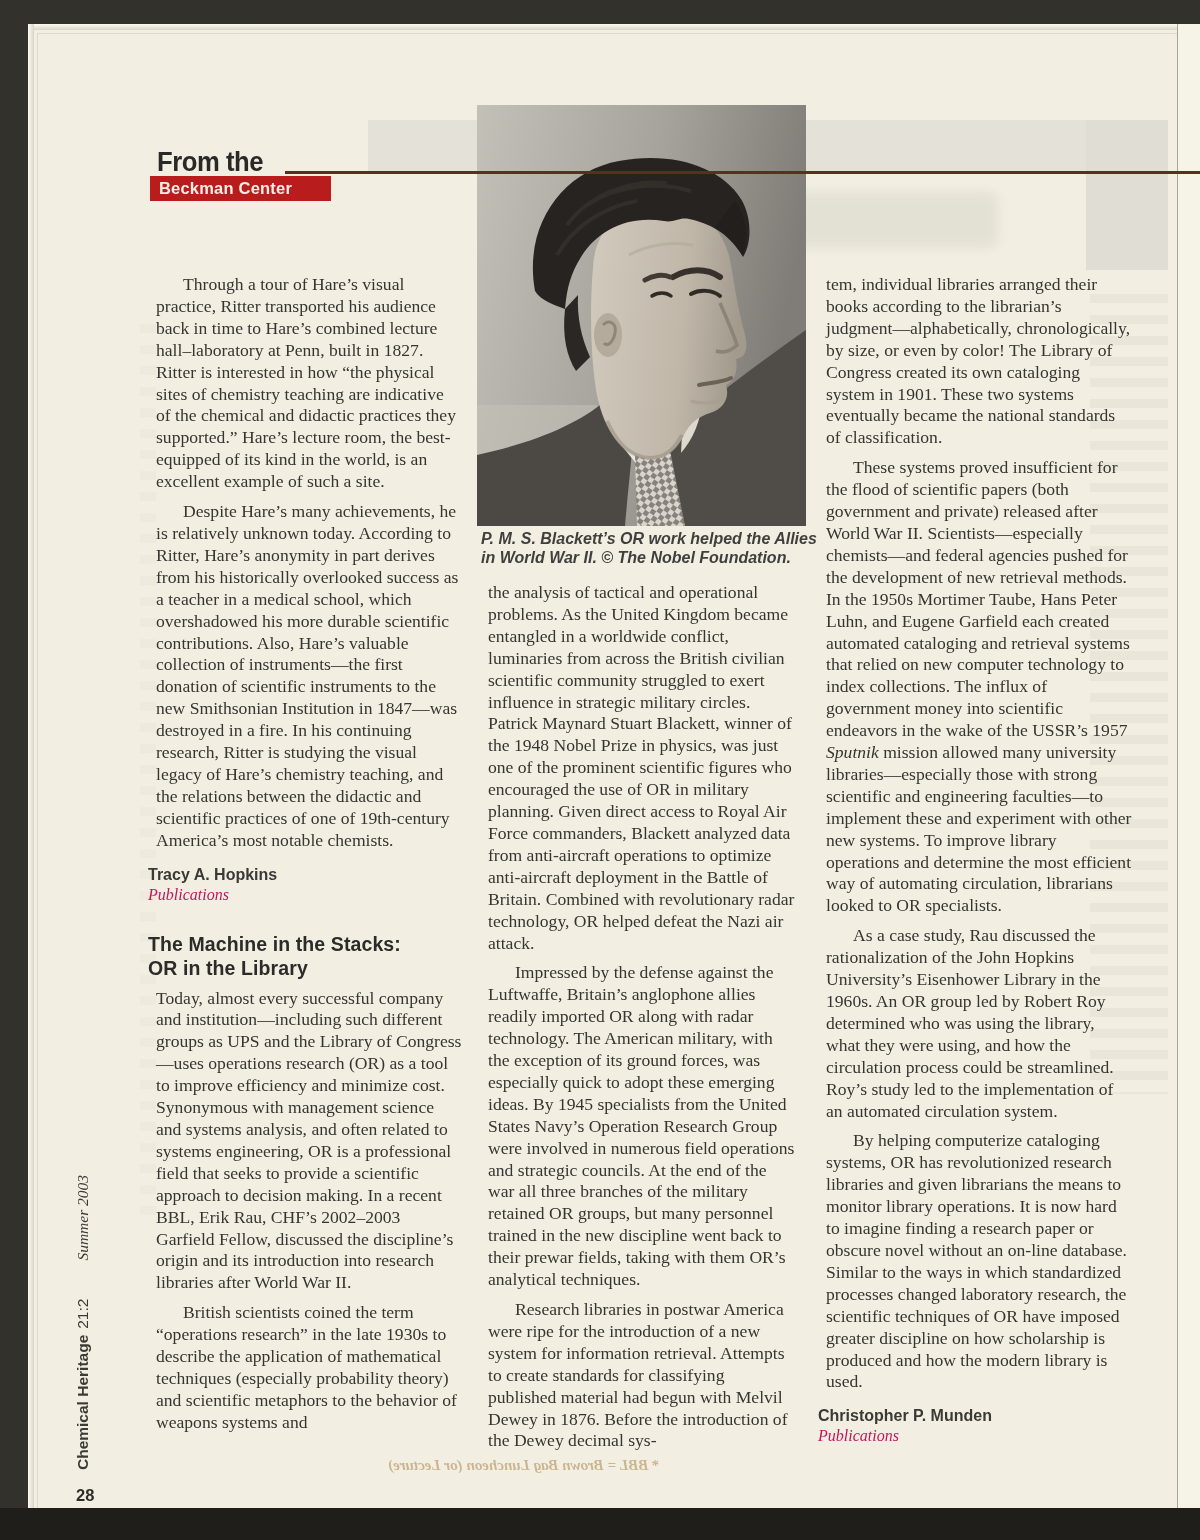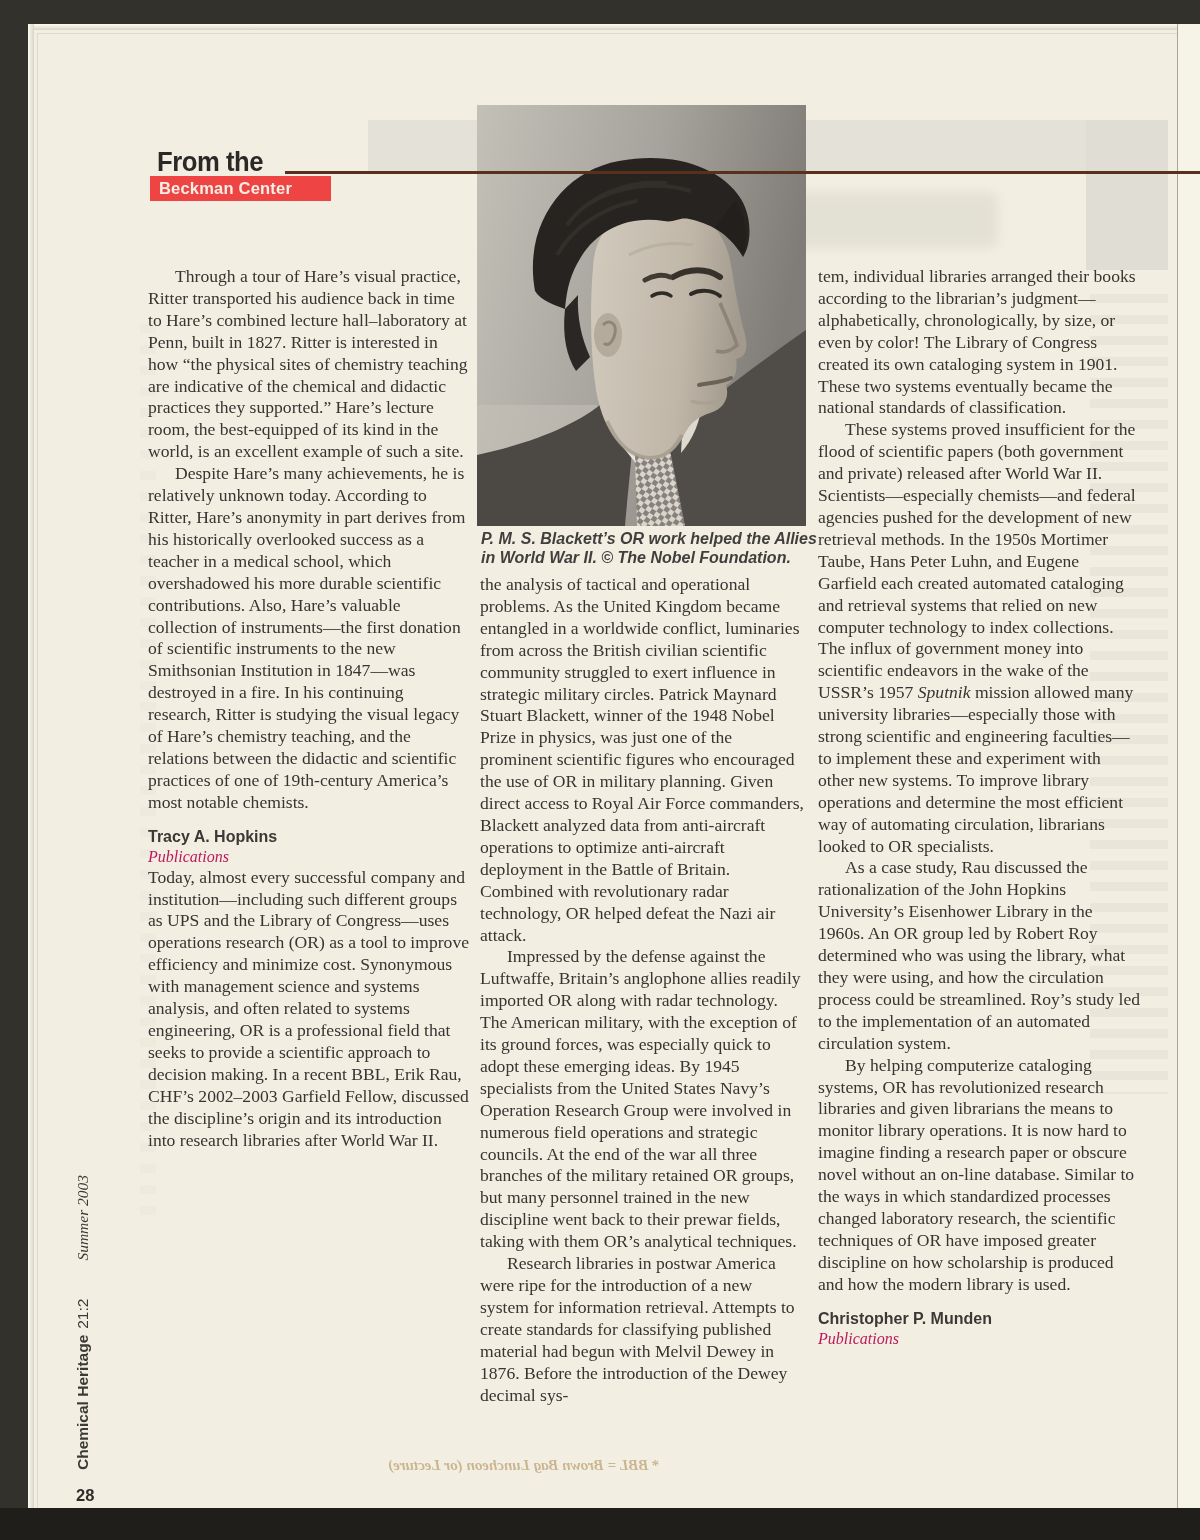--- a/index.html
+++ b/index.html
@@ -58,21 +58,21 @@
     position:absolute;font-family:"Liberation Sans", sans-serif;
     font-weight:bold;font-style:italic;font-size:16px;line-height:19px;
     color:#403f3d;white-space:nowrap;
   }
 
   
   .col{
     position:absolute;font-size:17.6px;line-height:21.9px;color:#373431;
     text-align:left;
   }
-  .col p{margin:0;}
+  .col p{margin:8px;}
   .col p.ind{text-indent:27px;}
   .byline{margin-top:13px;}
   .byline .byname{
     font-family:"Liberation Sans", sans-serif;font-weight:bold;
     font-size:16px;line-height:20px;color:#3b3935;
   }
   .byline .byrole{font-style:italic;font-size:16px;line-height:20px;color:#be185d;}
   h3.subhead{
     font-family:"Liberation Sans", sans-serif;font-weight:bold;
     font-size:19.5px;line-height:24px;color:#2c2b29;margin:27px 0 8px 0;
@@ -101,21 +101,21 @@
   <div class="edge-left"></div>
   <div class="edge-inner"></div>
 
   <div class="ghost-band" style="left:340px;top:96px;width:800px;height:52px;"></div>
   <div class="ghost-block" style="left:1058px;top:96px;width:82px;height:150px;"></div>
   <div class="ghost-smudge" style="left:720px;top:168px;width:250px;height:56px;"></div>
   <div class="ghost-lines" style="left:1062px;top:270px;width:78px;height:800px;"></div>
   <div class="ghost-lines" style="left:112px;top:300px;width:16px;height:900px;opacity:.25;"></div>
 
   <div class="kicker" style="left:129px;top:123px;">From the</div>
-  <div class="brown-box" style="left:122px;top:152px;width:181px;height:25px;background:#ef4444;">
+  <div class="brown-box" style="left:122px;top:152px;width:181px;height:25px;background:#b91c1c;">
     <span>Beckman Center</span>
   </div>
   <div class="brown-rule" style="left:257px;top:147px;width:915px;background:#59301b;"></div>
 
   <div class="photo" style="left:449px;top:81px;width:329px;height:421px;">
     <svg width="329" height="421" viewBox="0 0 329 421" xmlns="http://www.w3.org/2000/svg">
       <defs>
         <linearGradient id="gbg" x1="0" y1="0" x2="1" y2="0.25">
           <stop offset="0" stop-color="#c3c0b8"></stop>
           <stop offset="0.55" stop-color="#a6a39c"></stop>
@@ -174,21 +174,26 @@
   <div class="caption" style="left:453px;top:505px;">P. M. S. Blackett’s OR work helped the Allies</div>
   <div class="caption" style="left:453px;top:524px;">in World War II. © The Nobel Foundation.</div>
 
   <div class="col" style="left:120px;top:242px;width:322px;">
     <p class="ind">Through a tour of Hare’s visual practice, Ritter transported his audience back in time to Hare’s combined lecture hall–laboratory at Penn, built in 1827. Ritter is interested in how “the physical sites of chemistry teaching are indicative of the chemical and didactic practices they supported.” Hare’s lecture room, the best-equipped of its kind in the world, is an excellent example of such a site.</p>
     <p class="ind">Despite Hare’s many achievements, he is relatively unknown today. According to Ritter, Hare’s anonymity in part derives from his historically overlooked success as a teacher in a medical school, which overshadowed his more durable scientific contributions. Also, Hare’s valuable collection of instruments—the first donation of scientific instruments to the new Smithsonian Institution in 1847—was destroyed in a fire. In his continuing research, Ritter is studying the visual legacy of Hare’s chemistry teaching, and the relations between the didactic and scientific practices of one of 19th-century America’s most notable chemists.</p>
     <div class="byline">
       <div class="byname">Tracy A. Hopkins</div>
       <div class="byrole">Publications</div>
     </div>
+    <h3 class="subhead">
+      <span>The Machine in the Stacks:</span><br>
+      <span>OR in the Library</span>
+    </h3>
     <p>Today, almost every successful company and institution—including such different groups as UPS and the Library of Congress—uses operations research (OR) as a tool to improve efficiency and minimize cost. Synonymous with management science and systems analysis, and often related to systems engineering, OR is a professional field that seeks to provide a scientific approach to decision making. In a recent BBL, Erik Rau, CHF’s 2002–2003 Garfield Fellow, discussed the discipline’s origin and its introduction into research libraries after World War II.</p>
+    <p class="ind">British scientists coined the term “operations research” in the late 1930s to describe the application of mathematical techniques (especially probability theory) and scientific metaphors to the behavior of weapons systems and</p>
   </div>
 
   <div class="col" style="left:452px;top:550px;width:324px;">
     <p>the analysis of tactical and operational problems. As the United Kingdom became entangled in a worldwide conflict, luminaries from across the British civilian scientific community struggled to exert influence in strategic military circles. Patrick Maynard Stuart Blackett, winner of the 1948 Nobel Prize in physics, was just one of the prominent scientific figures who encouraged the use of OR in military planning. Given direct access to Royal Air Force commanders, Blackett analyzed data from anti-aircraft operations to optimize anti-aircraft deployment in the Battle of Britain. Combined with revolutionary radar technology, OR helped defeat the Nazi air attack.</p>
     <p class="ind">Impressed by the defense against the Luftwaffe, Britain’s anglophone allies readily imported OR along with radar technology. The American military, with the exception of its ground forces, was especially quick to adopt these emerging ideas. By 1945 specialists from the United States Navy’s Operation Research Group were involved in numerous field operations and strategic councils. At the end of the war all three branches of the military retained OR groups, but many personnel trained in the new discipline went back to their prewar fields, taking with them OR’s analytical techniques.</p>
     <p class="ind">Research libraries in postwar America were ripe for the introduction of a new system for information retrieval. Attempts to create standards for classifying published material had begun with Melvil Dewey in 1876. Before the introduction of the Dewey decimal sys-</p>
   </div>
 
   <div class="col" style="left:790px;top:242px;width:322px;">
     <p>tem, individual libraries arranged their books according to the librarian’s judgment—alphabetically, chronologically, by size, or even by color! The Library of Congress created its own cataloging system in 1901. These two systems eventually became the national standards of classification.</p>

